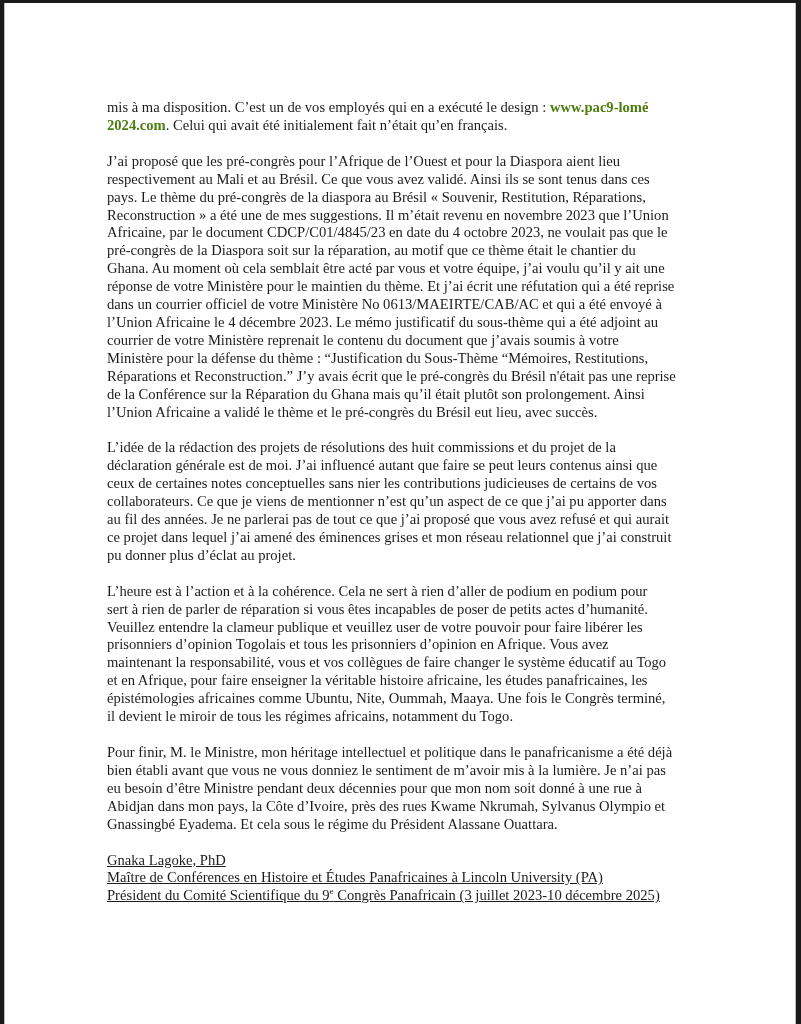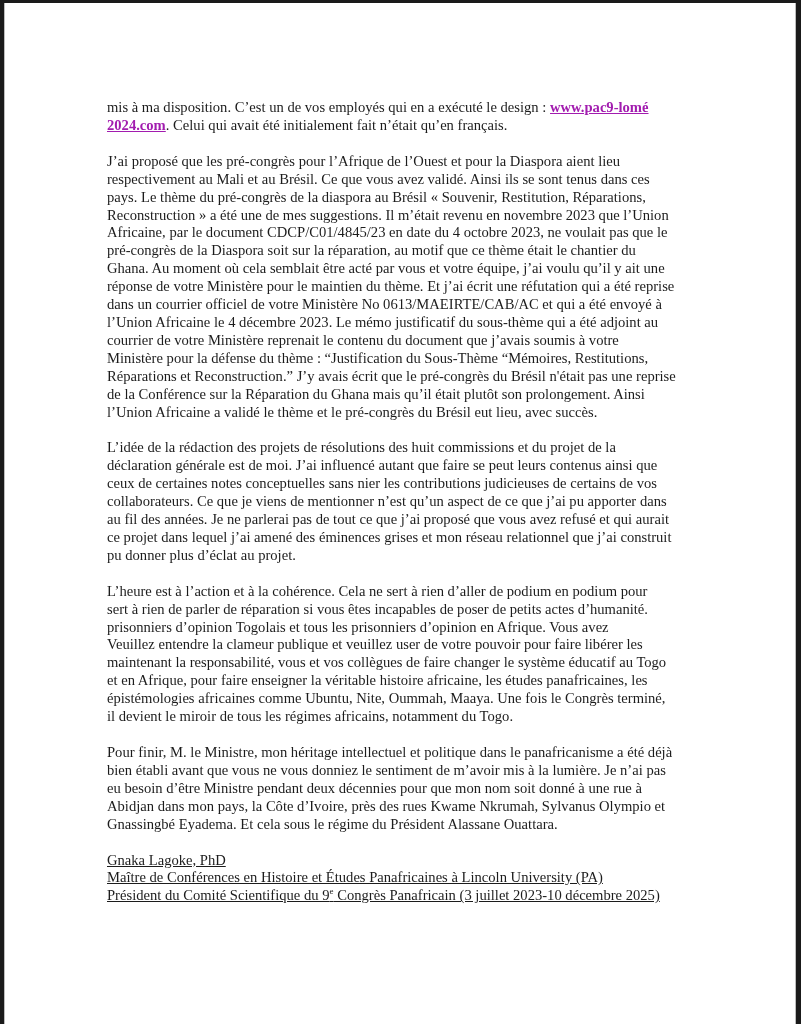--- a/index.html
+++ b/index.html
@@ -36,23 +36,22 @@
     }
     .para {
       margin: 0 0 18px 0;
       text-align: left;
     }
     .para span.line {
       display: block;
       white-space: nowrap;
     }
     .link {
-      color: #a21caf;
+      color: #4d7c0f;
       font-weight: bold;
-      text-decoration: underline;
     }
     .signature {
       margin: 0;
       text-decoration: underline;
     }
     .signature span.line {
       display: block;
       white-space: nowrap;
     }
     sup {
@@ -95,22 +94,22 @@
           <span class="line">déclaration générale est de moi. J’ai influencé autant que faire se peut leurs contenus ainsi que</span>
           <span class="line">ceux de certaines notes conceptuelles sans nier les contributions judicieuses de certains de vos</span>
           <span class="line">collaborateurs. Ce que je viens de mentionner n’est qu’un aspect de ce que j’ai pu apporter dans</span>
           <span class="line">au fil des années. Je ne parlerai pas de tout ce que j’ai proposé que vous avez refusé et qui aurait</span>
           <span class="line">ce projet dans lequel j’ai amené des éminences grises et mon réseau relationnel que j’ai construit</span>
           <span class="line">pu donner plus d’éclat au projet.</span>
         </p>
         <p class="para">
           <span class="line">L’heure est à l’action et à la cohérence. Cela ne sert à rien d’aller de podium en podium pour</span>
           <span class="line">sert à rien de parler de réparation si vous êtes incapables de poser de petits actes d’humanité.</span>
+          <span class="line">Veuillez entendre la clameur publique et veuillez user de votre pouvoir pour faire libérer les</span>
           <span class="line">prisonniers d’opinion Togolais et tous les prisonniers d’opinion en Afrique. Vous avez</span>
-          <span class="line">Veuillez entendre la clameur publique et veuillez user de votre pouvoir pour faire libérer les</span>
           <span class="line">maintenant la responsabilité, vous et vos collègues de faire changer le système éducatif au Togo</span>
           <span class="line">et en Afrique, pour faire enseigner la véritable histoire africaine, les études panafricaines, les</span>
           <span class="line">épistémologies africaines comme Ubuntu, Nite, Oummah, Maaya. Une fois le Congrès terminé,</span>
           <span class="line">il devient le miroir de tous les régimes africains, notamment du Togo.</span>
         </p>
         <p class="para">
           <span class="line">Pour finir, M. le Ministre, mon héritage intellectuel et politique dans le panafricanisme a été déjà</span>
           <span class="line">bien établi avant que vous ne vous donniez le sentiment de m’avoir mis à la lumière. Je n’ai pas</span>
           <span class="line">eu besoin d’être Ministre pendant deux décennies pour que mon nom soit donné à une rue à</span>
           <span class="line">Abidjan dans mon pays, la Côte d’Ivoire, près des rues Kwame Nkrumah, Sylvanus Olympio et</span>

